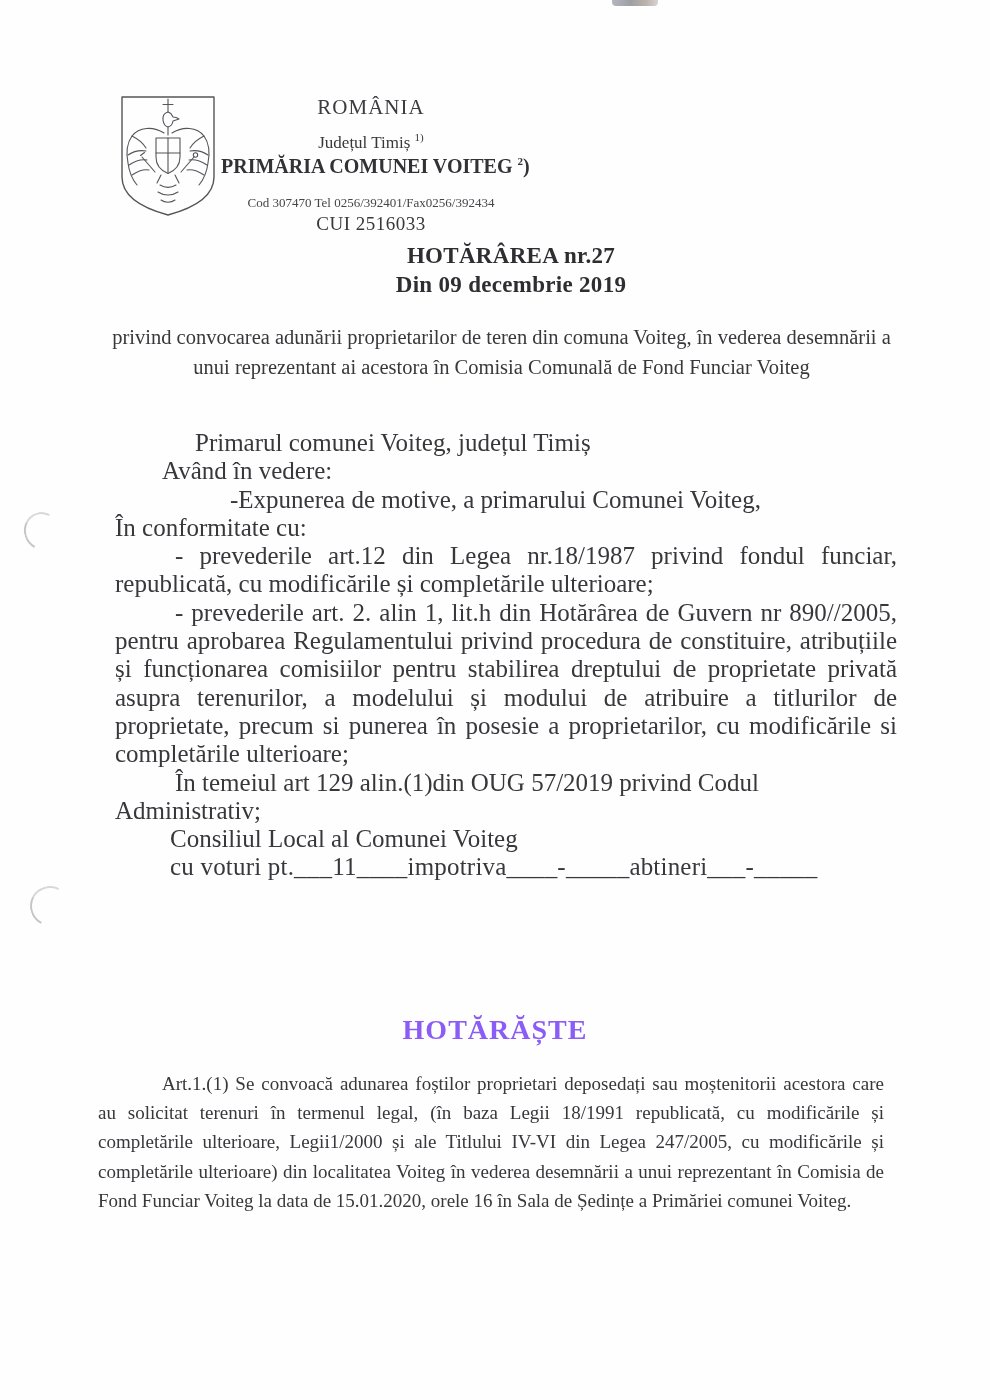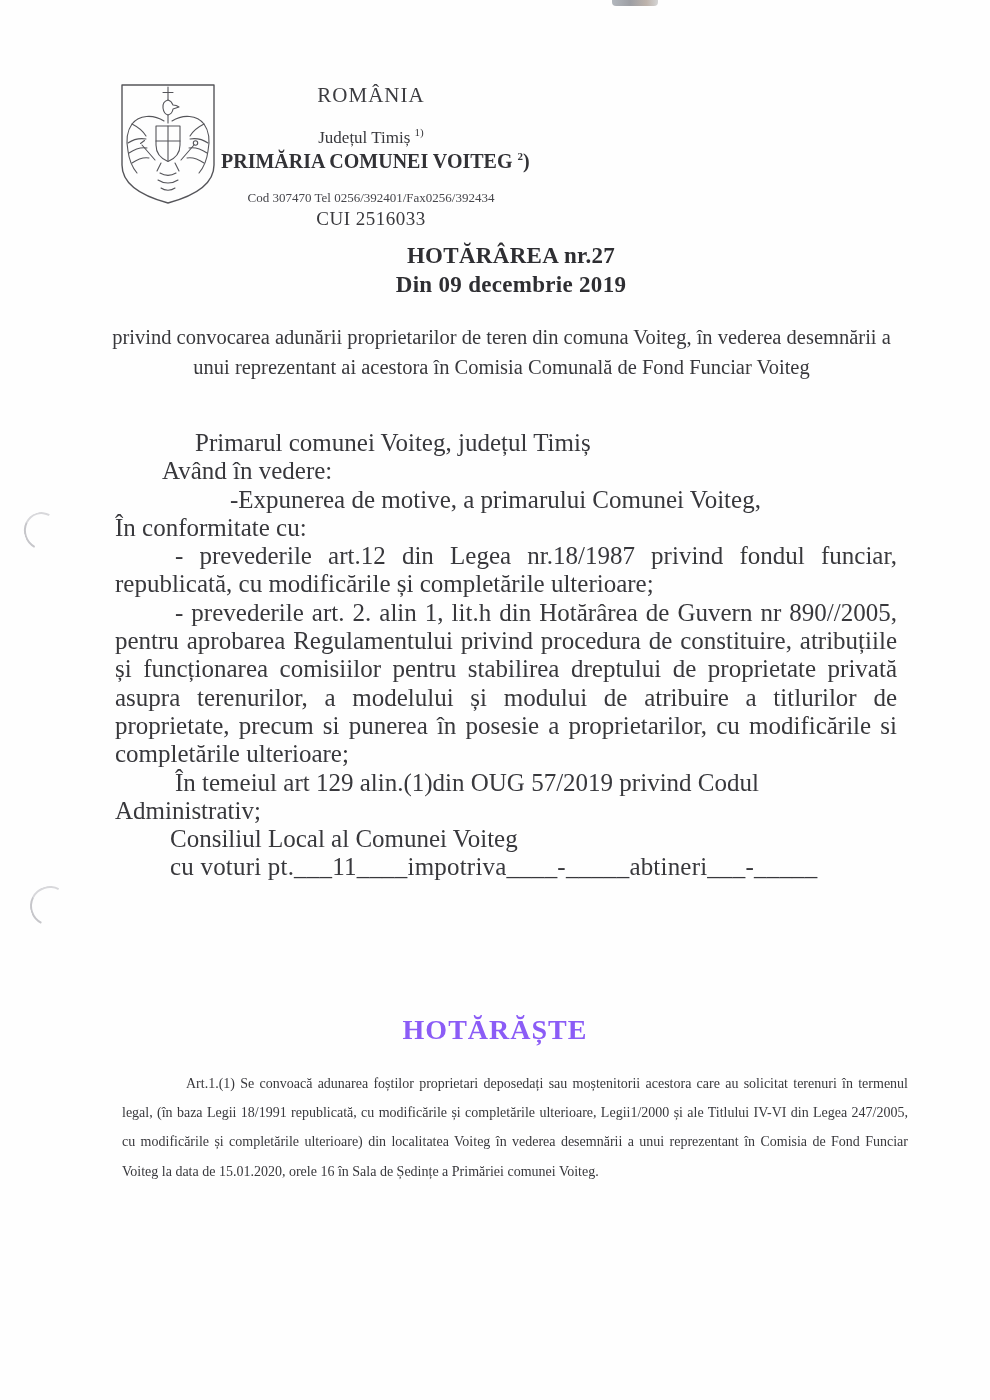--- a/index.html
+++ b/index.html
@@ -26,28 +26,28 @@
     position: absolute; border-radius: 50%;
     border: 2px solid transparent;
     border-left-color: #c6c6ca; border-top-color: #d8d8db;
     transform: rotate(-18deg);
   }
   .punch-1 { left: 24px; top: 512px; width: 36px; height: 38px; }
   .punch-2 { left: 30px; top: 886px; width: 40px; height: 40px; }
 
   
   .letterhead {
-    position: absolute; left: 115px; top: 81px;
+    position: absolute; left: 115px; top: 93px;
     display: flex; align-items: flex-start;
   }
   .coat { width: 106px; height: 126px; flex: 0 0 auto; }
   .coat svg { width: 100%; height: 100%; }
   .lh-text { width: 300px; text-align: center; padding-top: 2px; }
   .lh-country { font-size: 21px; letter-spacing: 1px; color: #3c3c40; }
-  .lh-county { font-size: 17px; margin-top: 18px; }
+  .lh-county { font-size: 17px; margin-top: 11px; }
   .lh-county sup, .lh-inst sup { font-size: 11px; }
   .lh-inst { font-size: 20px; font-weight: bold; margin-top: 2px; white-space: nowrap; color: #323236; }
   .lh-contact { font-size: 13px; margin-top: 17px; color: #45454a; }
   .lh-cui { font-size: 19px; margin-top: 2px; letter-spacing: .5px; }
 
   
   .doc-title {
     position: absolute; left: 0; top: 241px; width: 100%;
     text-align: center; font-weight: bold; font-size: 23px;
     line-height: 29px; color: #2e2e32; letter-spacing: .3px; margin-left: 16px;
@@ -75,22 +75,22 @@
 
   
   .decision-heading {
     position: absolute; left: 0; top: 1014px; width: 100%;
     text-align: center; font-weight: bold; font-size: 28px;
     color: #8b5cf6; letter-spacing: 1px;
   }
 
   
   .article {
-    position: absolute; left: 122px; top: 1069px; width: 786px;
-    font-size: 14px; line-height: 29.2px;
+    position: absolute; left: 98px; top: 1069px; width: 786px;
+    font-size: 19px; line-height: 29.2px;
     text-align: justify; text-indent: 64px;
   }
 </style>
 </head>
 <body>
 
 <div class="page">
 
   <div class="top-smudge"></div>
   <div class="punch punch-1"></div>

